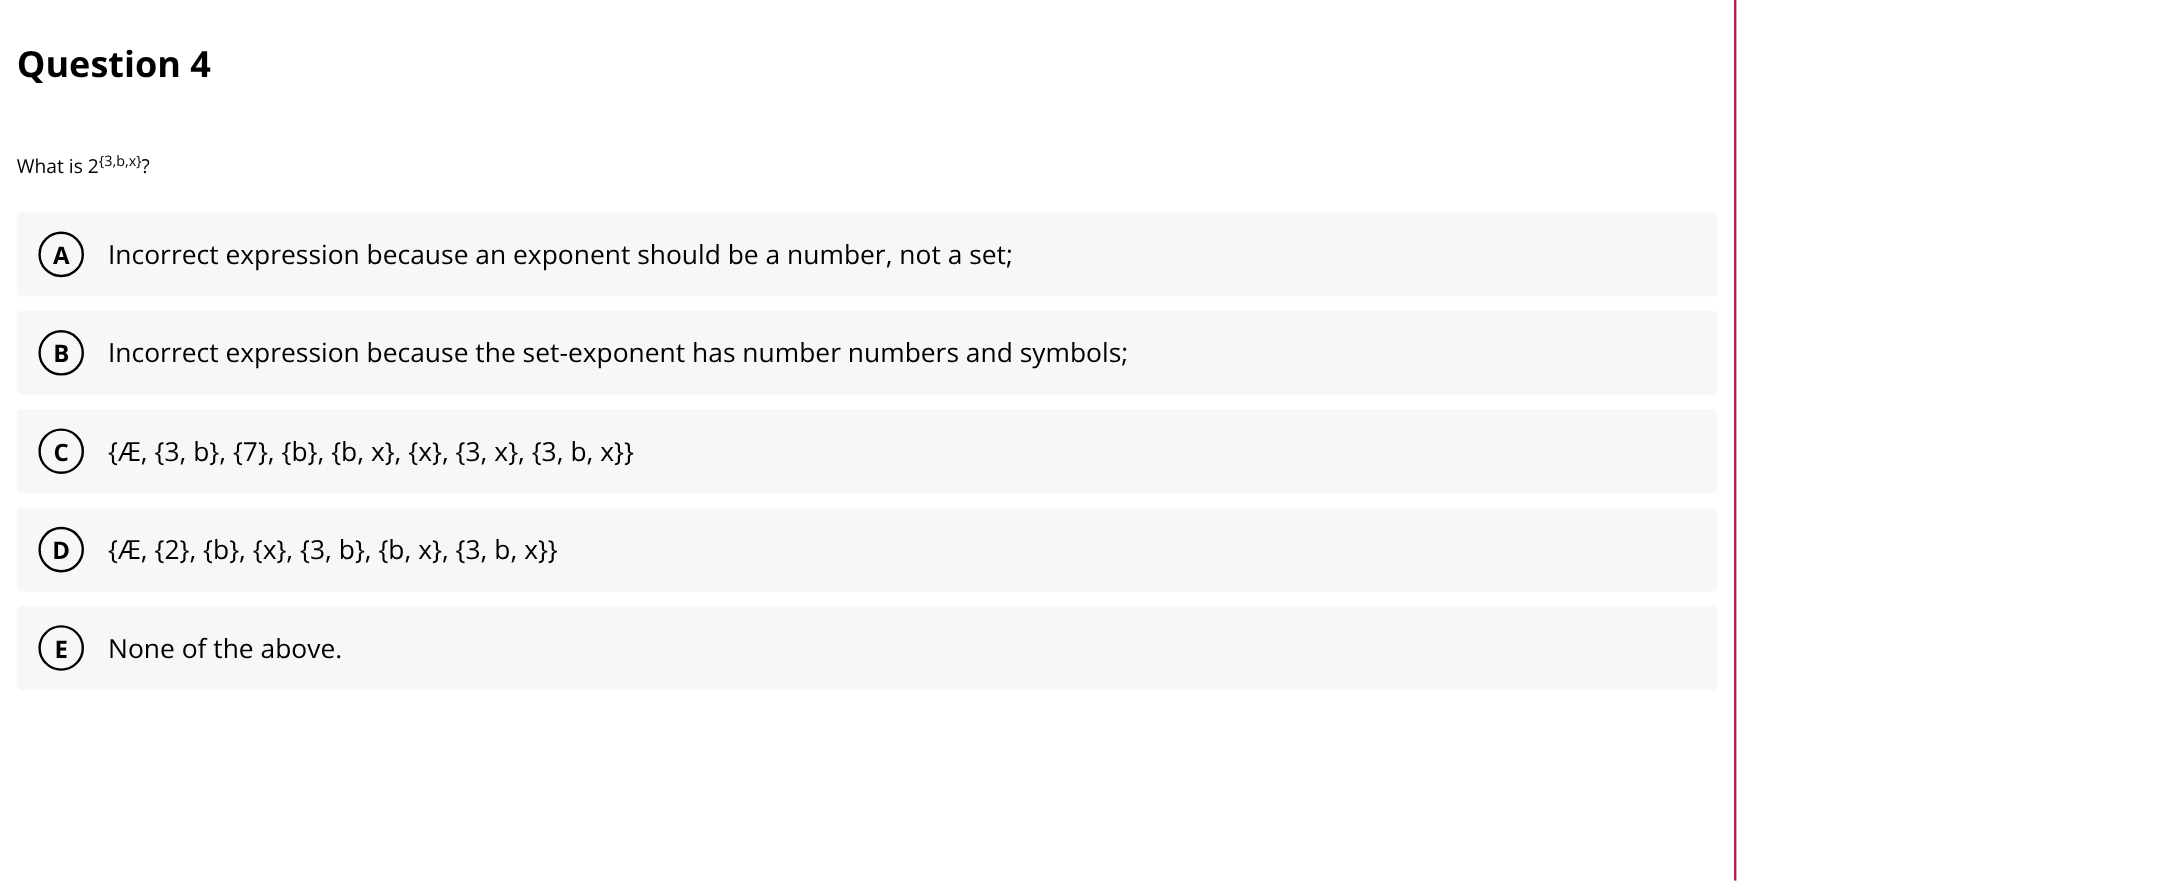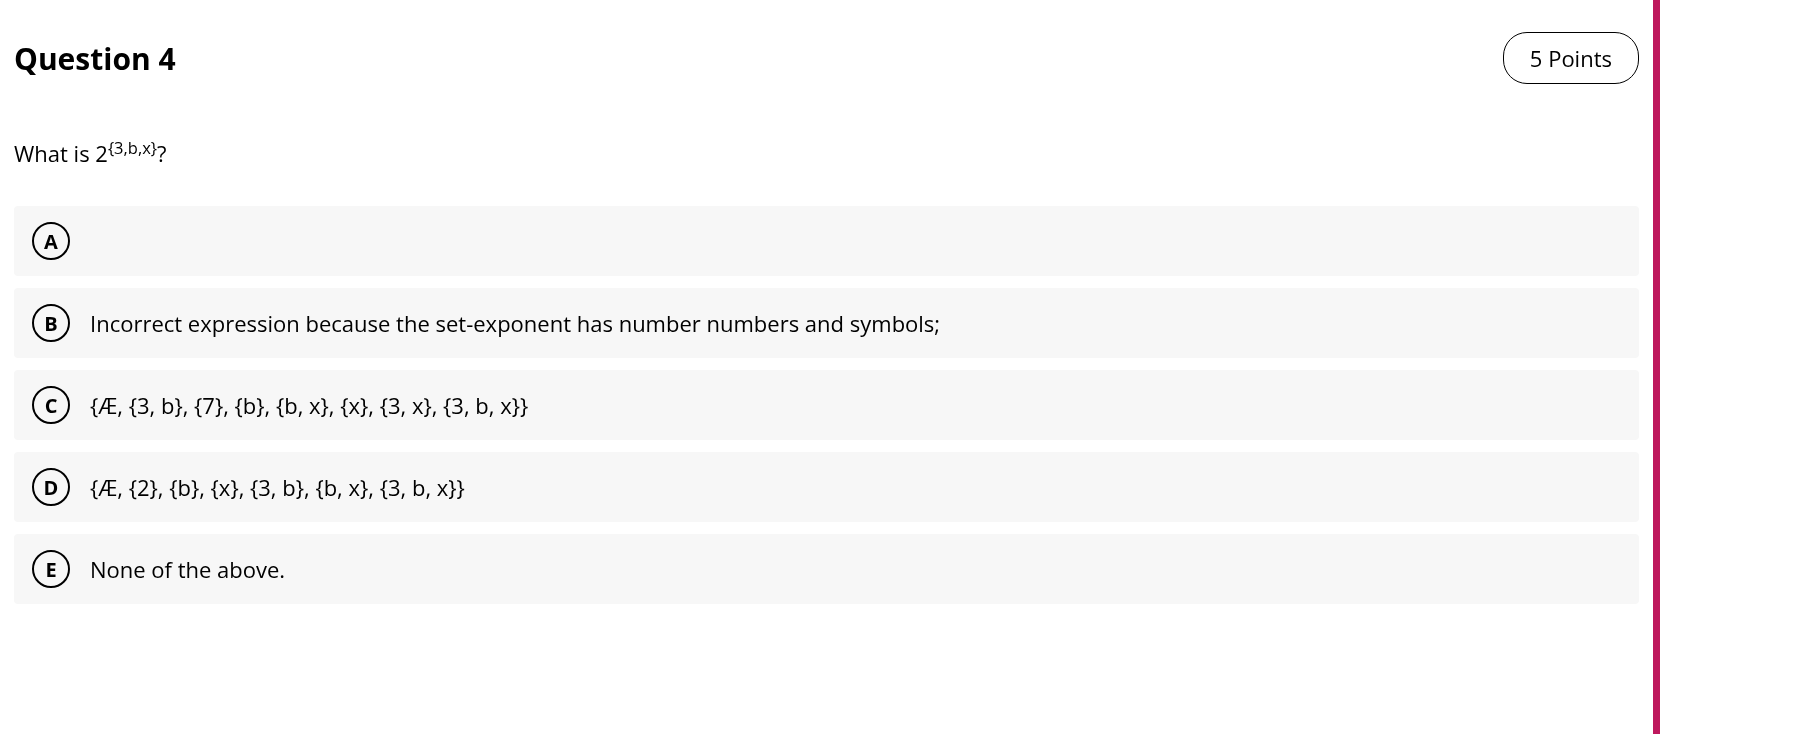--- a/index.html
+++ b/index.html
@@ -9,23 +9,23 @@
     }
     body {
       font-family: -apple-system, BlinkMacSystemFont, "Segoe UI", "Open Sans", Helvetica, Arial, sans-serif;
       background: #ffffff;
       width: 1810px;
       height: 734px;
       position: relative;
     }
     .container {
       padding: 32px 14px 14px 14px;
-      border-right: 7px solid #be185d;
+      border-right: 2px solid #be185d;
       height: 100%;
-      width: 1660px;
+      width: 1447px;
     }
     .header-row {
       display: flex;
       justify-content: space-between;
       align-items: center;
       margin-bottom: 52px;
     }
     .question-title {
       font-size: 30px;
       font-weight: 700;
@@ -33,23 +33,23 @@
     }
     .points-badge {
       border: 1.5px solid #000;
       border-radius: 24px;
       padding: 10px 26px;
       font-size: 22px;
       font-weight: 500;
       color: #000;
     }
     .prompt {
-      font-size: 22px;
+      font-size: 16px;
       color: #000;
-      margin-bottom: 38px;
+      margin-bottom: 28px;
       font-weight: 400;
     }
     .prompt sup {
       font-size: 0.75em;
       vertical-align: super;
     }
     .options {
       display: flex;
       flex-direction: column;
       gap: 12px;
@@ -81,30 +81,30 @@
       color: #000;
       font-weight: 400;
     }
   </style>
 </head>
 <body>
 
 <div class="container">
   <div class="header-row">
     <h1 class="question-title">Question 4</h1>
-    <div class="points-badge">5 Points</div>
   </div>
 
   <div class="prompt">
     <span>What is 2</span><sup>{3,b,x}</sup><span>?</span>
   </div>
 
   <div class="options">
     <div class="option">
       <div class="option-letter">A</div>
+      <div class="option-text">Incorrect expression because an exponent should be a number, not a set;</div>
     </div>
     <div class="option">
       <div class="option-letter">B</div>
       <div class="option-text">Incorrect expression because the set-exponent has number numbers and symbols;</div>
     </div>
     <div class="option">
       <div class="option-letter">C</div>
       <div class="option-text">{Æ, {3, b}, {7}, {b}, {b, x}, {x}, {3, x}, {3, b, x}}</div>
     </div>
     <div class="option">

